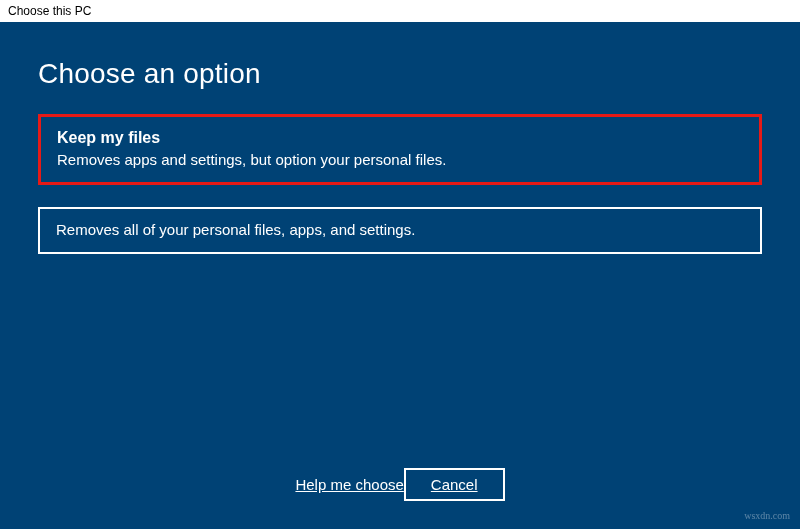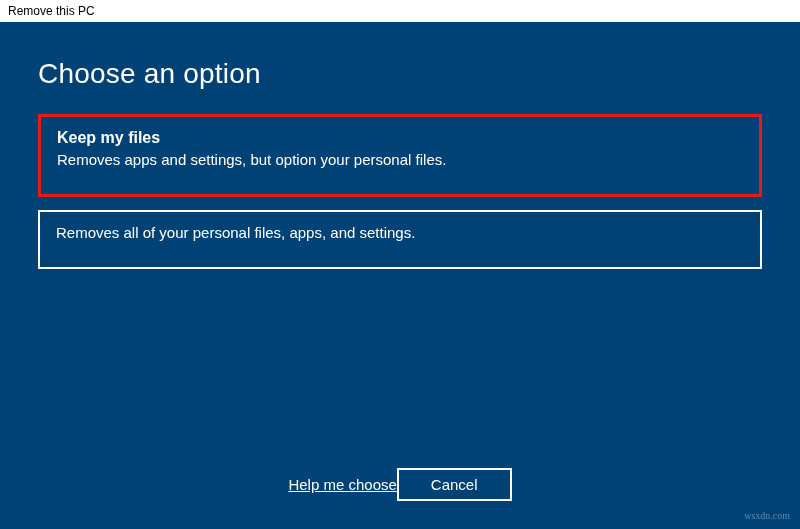--- a/index.html
+++ b/index.html
@@ -35,24 +35,24 @@
       font-size: 28px;
       font-weight: 300;
       margin-bottom: 24px;
       letter-spacing: 0.2px;
     }
     .option-button {
       display: block;
       width: 100%;
       background: transparent;
       border: 2px solid #fff;
-      padding: 12px 16px 26px 16px;
+      padding: 12px 16px 14px 16px;
       text-align: left;
       cursor: pointer;
-      margin-bottom: 13px;
+      margin-bottom: 22px;
     }
     .option-button.highlighted {
       border: 3px solid #e61a17;
     }
     .option-title {
       font-size: 16px;
       font-weight: 600;
       color: #fff;
       margin-bottom: 4px;
     }
@@ -74,39 +74,40 @@
       color: #fff;
       font-size: 15px;
       text-decoration: underline;
       cursor: pointer;
     }
     .cancel-button {
       border: 2px solid #fff;
       background: transparent;
       color: #fff;
       font-size: 15px;
-      padding: 6px 32px;
+      padding: 6px 25px;
       cursor: pointer;
       font-family: inherit;
+      text-decoration: underline;
     }
     .watermark {
       position: absolute;
       right: 10px;
       bottom: 8px;
       font-size: 10px;
       color: rgba(255,255,255,0.35);
       pointer-events: none;
       font-family: Liberation Serif, serif;
     }
   </style>
 </head>
 <body>
 
 <div class="titlebar">
-  <span>Remove this PC</span>
+  <span>Choose this PC</span>
 </div>
 
 <div class="main-panel">
   <h1 class="page-title">Choose an option</h1>
 
   <div class="option-button highlighted">
     <div class="option-title">Keep my files</div>
     <div class="option-desc">Removes apps and settings, but option your personal files.</div>
   </div>
 

